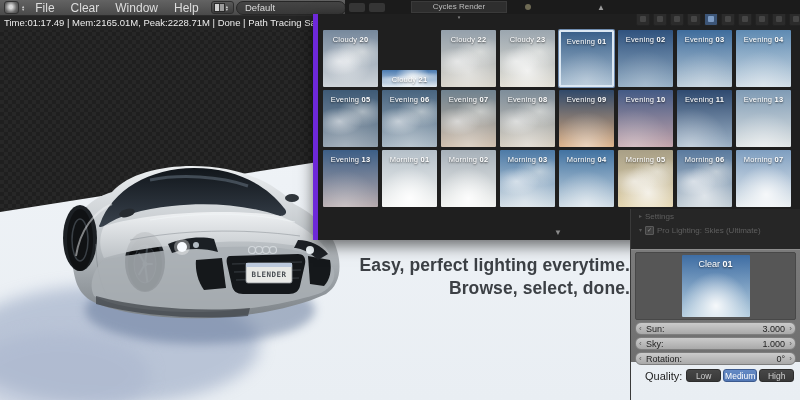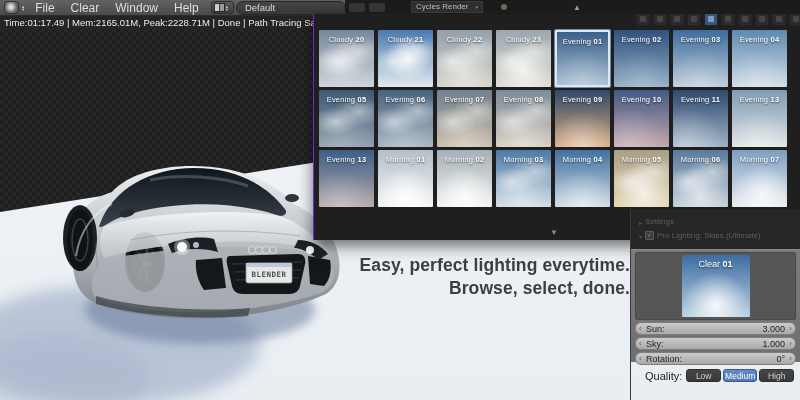--- a/index.html
+++ b/index.html
@@ -42,54 +42,54 @@
 
   .statusbar{position:absolute;left:0;top:16px;width:800px;height:14px;z-index:4;
     background:#242424;color:#ededed;font-size:9.5px;line-height:14px;padding-left:4px;
     box-sizing:border-box;white-space:nowrap;}
 
   
   .popup-header{position:absolute;left:345px;top:0;width:455px;height:14px;z-index:8;
     background:#1b1b1b;display:flex;align-items:center;}
   .hdr-btn{width:16px;height:9px;background:#353535;border-radius:2px;margin-left:4px;}
   .engine-dd{margin-left:26px;width:62px;height:10px;border-radius:0;background:#2e2e2e;
-    border:1px solid #3a3a3a;color:#bdbdbd;font-size:8px;line-height:10px;padding:0 4px;
-    display:flex;justify-content:space-between;align-items:center;}
+    border:1px solid #3a3a3a;color:#bdbdbd;font-size:8px;line-height:10px;padding:0 16px;
+    display:flex;justify-content:space-between;align-items:center;flex-direction:column;}
   .engine-dd .chev{font-size:5px;color:#8a8a8a;}
   .pin-icon{width:6px;height:6px;border-radius:50%;background:#6e6a54;margin-left:18px;}
   .scroll-up{margin-left:66px;color:#9c9c9c;font-size:8px;}
 
   
   .tab-strip{position:absolute;left:636px;top:12px;z-index:7;display:flex;gap:3px;}
   .tab-strip span{width:12px;height:12px;background:#2b2b2b;border:1px solid #222;border-radius:2px;
     position:relative;}
   .tab-strip span::after{content:"";position:absolute;left:3px;top:3px;width:6px;height:6px;
     background:#454545;border-radius:1px;}
   .tab-strip span:nth-child(5){background:#3c5577;}
   .tab-strip span:nth-child(5)::after{background:#7d9cc4;}
 
   
   .popup{position:absolute;left:313px;top:14px;width:487px;height:226px;z-index:6;
-    background:#1f1f1f;border-left:1px solid #6d28d9;box-sizing:border-box;
+    background:#1f1f1f;border-left:5px solid #6d28d9;box-sizing:border-box;
     box-shadow:0 6px 14px rgba(0,0,0,.55);}
   .thumb-grid{display:grid;grid-template-columns:repeat(8,55px);grid-auto-rows:57px;
     column-gap:4px;row-gap:3px;padding:16px 0 0 5px;}
   .thumb{position:relative;border-radius:1px;box-sizing:border-box;cursor:pointer;}
   .thumb.selected{border:2px solid #dce8f3;box-shadow:0 0 0 1px #6f8cb0;}
   .thumb .tl{position:absolute;top:5px;left:0;right:0;text-align:center;color:#fff;
     font-size:7.5px;letter-spacing:.2px;text-shadow:0 1px 2px rgba(0,0,0,.65);white-space:nowrap;}
   .thumb .tl b{font-weight:700;}
   .popup-footer{position:absolute;left:0;right:0;bottom:0;height:30px;}
   .scroll-down{position:absolute;left:236px;bottom:3px;color:#8a8a8a;font-size:8px;}
 
   
   .right-panel{position:absolute;left:630px;top:209px;width:170px;height:191px;z-index:7;
     border-left:1px solid #3a3a3a;box-sizing:border-box;}
   .panel-dark{height:40px;background:#262626;padding:3px 0 0 8px;box-sizing:border-box;}
-  .collapsed-row{display:flex;align-items:flex-end;gap:3px;height:14px;color:#5f5f5f;
+  .collapsed-row{display:flex;align-items:flex-start;gap:3px;height:14px;color:#5f5f5f;
     font-size:8px;cursor:default;}
   .collapsed-row .arrow{font-size:6px;color:#565656;}
   .addon-checkbox{width:7px;height:7px;background:#3e3e3e;border:1px solid #5a5a5a;border-radius:1px;
     color:#8f8f8f;font-size:6px;line-height:7px;text-align:center;}
   .panel-main{height:113px;background:linear-gradient(#7b7b7b,#6f6f6f);border-top:1px solid #8d8d8d;
     padding:2px 4px;box-sizing:border-box;}
   .preview-box{height:66px;background:#565656;border:1px solid #484848;border-radius:2px;
     display:flex;justify-content:center;align-items:center;}
   .preview-thumb{position:relative;width:68px;height:62px;border-radius:1px;cursor:pointer;}
   .preview-thumb .tl{position:absolute;top:4px;left:0;right:0;text-align:center;color:#fff;
@@ -263,21 +263,21 @@
     <span></span>
     <span></span>
     <span></span>
   </div>
 
   <div class="popup">
     <div class="thumb-grid" id="thumb-grid">
         <div class="thumb" style="background: radial-gradient(60% 35% at 30% 55%, rgba(255, 255, 255, 0.55), rgba(255, 255, 255, 0) 70%), radial-gradient(70% 40% at 72% 38%, rgba(250, 250, 246, 0.5), rgba(255, 255, 255, 0) 65%), radial-gradient(circle at 45% 55%, rgba(255, 255, 255, 0.5), rgba(255, 255, 255, 0) 55%), linear-gradient(rgb(118, 136, 156), rgb(207, 213, 218));">
           <span class="tl">Cloudy <b>20</b></span>
         </div>
-        <div class="thumb" style="background: radial-gradient(60% 35% at 30% 55%, rgba(255, 255, 255, 0.55), rgba(255, 255, 255, 0) 70%), radial-gradient(70% 40% at 72% 38%, rgba(250, 250, 246, 0.5), rgba(255, 255, 255, 0) 65%), radial-gradient(circle at 55% 50%, rgba(255, 255, 255, 0.85), rgba(255, 255, 255, 0) 55%), linear-gradient(rgb(74, 122, 176), rgb(226, 234, 240));">
+        <div class="thumb" style="background: radial-gradient(60% 35% at 30% 55%, rgba(255, 255, 255, 0.55), rgba(255, 255, 255, 0) 70%), radial-gradient(70% 40% at 72% 38%, rgba(250, 250, 246, 0.5), rgba(255, 255, 255, 0) 65%), radial-gradient(circle at 55% 50%, rgba(255, 255, 255, 0.85), rgba(255, 255, 255, 0) 55%), linear-gradient(rgb(74, 122, 176), rgb(226, 234, 240)); margin-top: 40px;">
           <span class="tl">Cloudy <b>21</b></span>
         </div>
         <div class="thumb" style="background: radial-gradient(60% 35% at 30% 55%, rgba(255, 255, 255, 0.55), rgba(255, 255, 255, 0) 70%), radial-gradient(70% 40% at 72% 38%, rgba(250, 250, 246, 0.5), rgba(255, 255, 255, 0) 65%), radial-gradient(circle at 50% 75%, rgba(255, 255, 255, 0.45), rgba(255, 255, 255, 0) 55%), linear-gradient(rgb(148, 160, 171), rgb(217, 213, 203));">
           <span class="tl">Cloudy <b>22</b></span>
         </div>
         <div class="thumb" style="background: radial-gradient(60% 35% at 30% 55%, rgba(255, 255, 255, 0.55), rgba(255, 255, 255, 0) 70%), radial-gradient(70% 40% at 72% 38%, rgba(250, 250, 246, 0.5), rgba(255, 255, 255, 0) 65%), radial-gradient(circle at 50% 72%, rgba(255, 255, 255, 0.7), rgba(255, 255, 255, 0) 55%), linear-gradient(rgb(155, 166, 175), rgb(227, 224, 214));">
           <span class="tl">Cloudy <b>23</b></span>
         </div>
         <div class="thumb selected" style="background: radial-gradient(circle at 50% 92%, rgba(255, 255, 255, 0.25), rgba(255, 255, 255, 0) 55%), linear-gradient(rgb(58, 96, 138), rgb(169, 191, 210));">
           <span class="tl">Evening <b>01</b></span>

